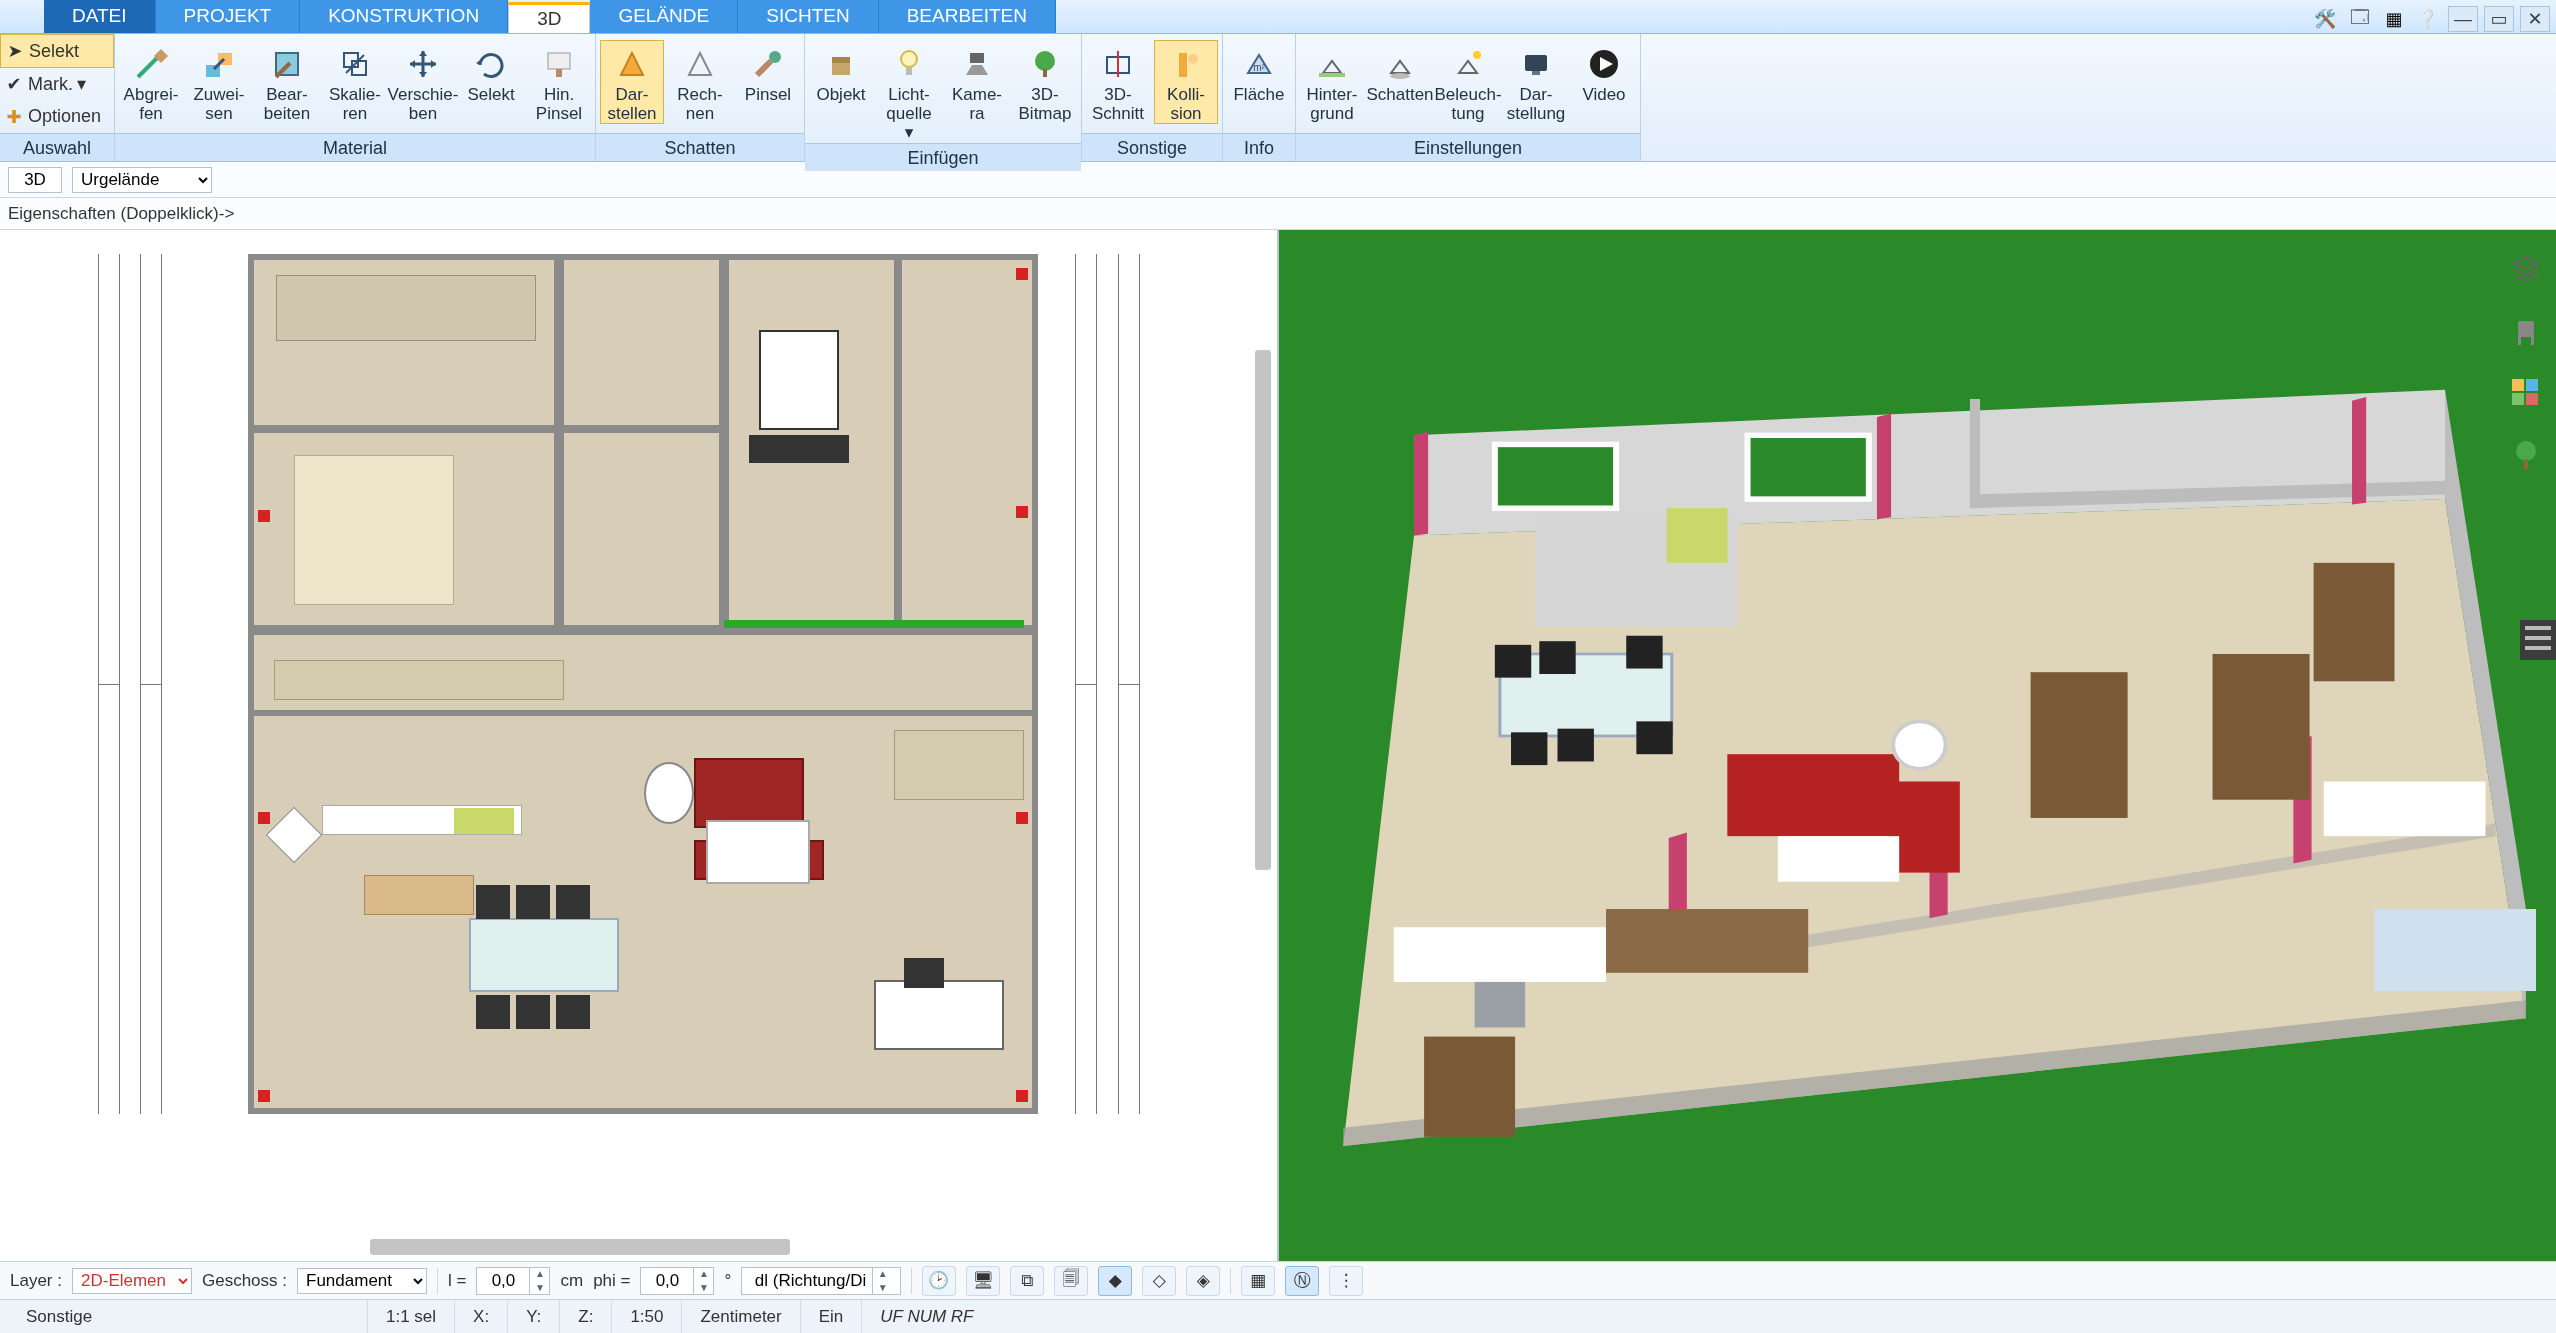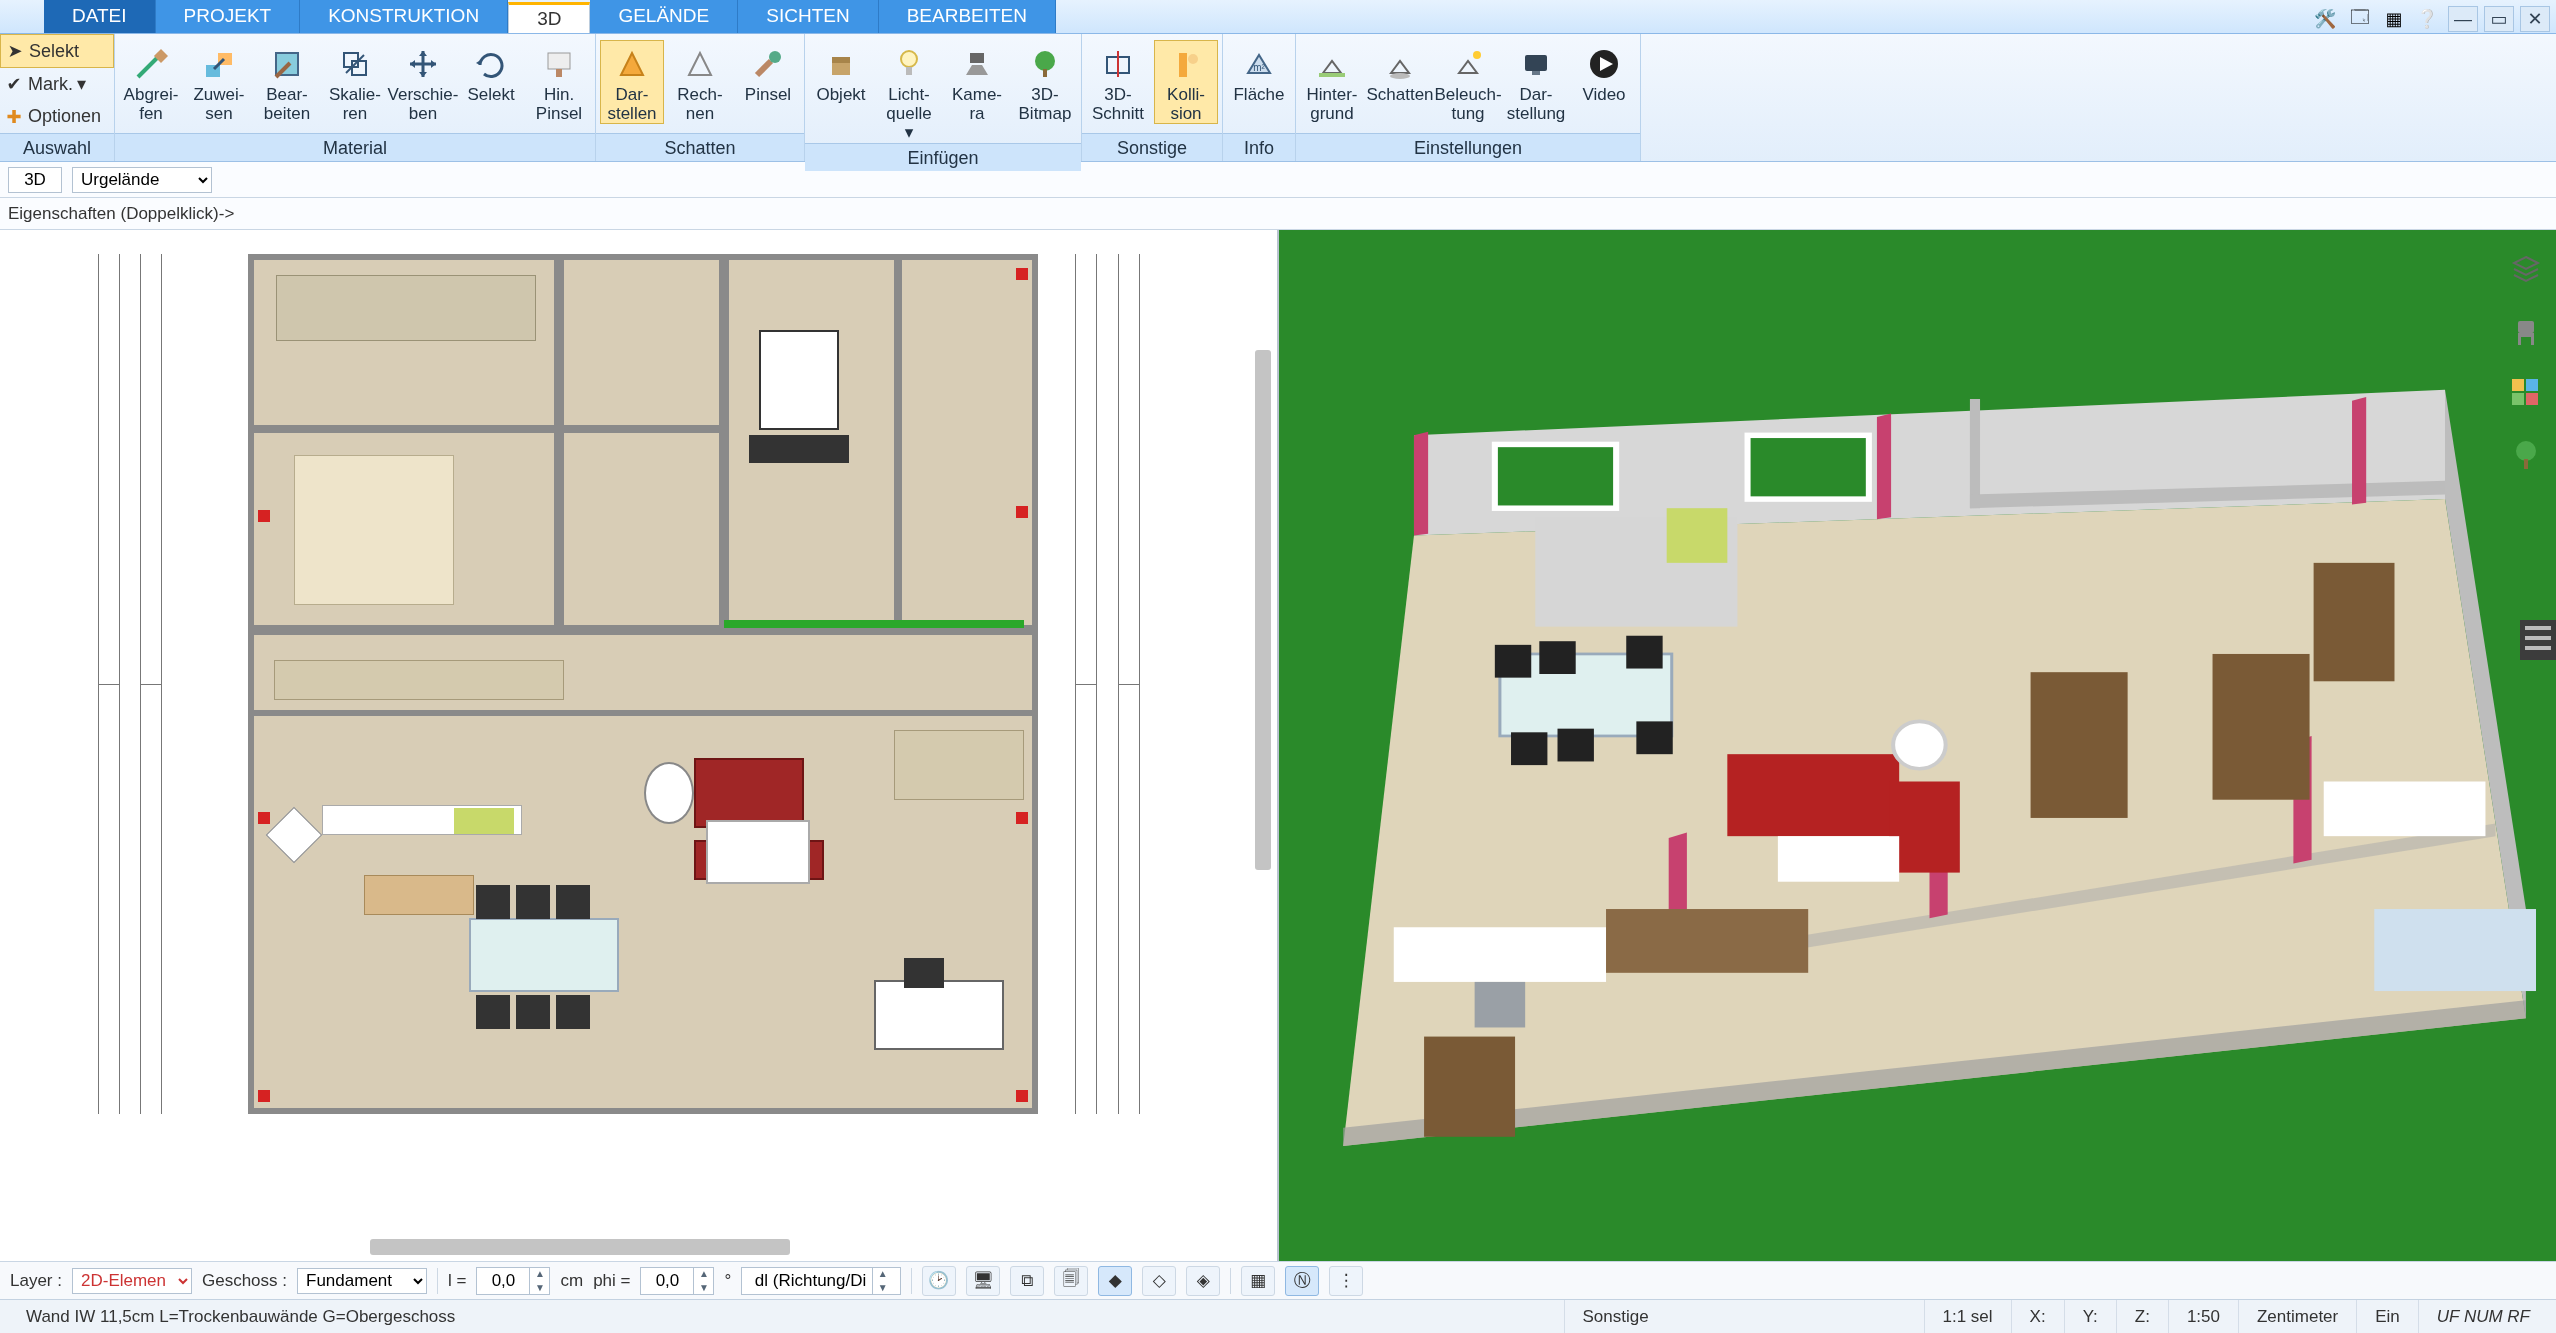--- a/index.html
+++ b/index.html
@@ -592,21 +592,20 @@
   <div class="tbtn on">◆</div>
   <div class="tbtn">◇</div>
   <div class="tbtn">◈</div>
   <div style="width:1px;height:26px;background:#cdd8e4;"></div>
   <div class="tbtn">▦</div>
   <div class="tbtn on">Ⓝ</div>
   <div class="tbtn">⋮</div>
 </div>
 
 <div id="status">
-  <div class="cell grow">Wand IW 11,5cm L=Trockenbauwände G=Obergeschoss</div>
   <div class="cell" style="width:360px;">Sonstige</div>
   <div class="cell">1:1 sel</div>
   <div class="cell">X:</div>
   <div class="cell">Y:</div>
   <div class="cell">Z:</div>
   <div class="cell">1:50</div>
   <div class="cell">Zentimeter</div>
   <div class="cell">Ein</div>
   <div class="cell" style="border:none;font-style:italic;">UF  NUM  RF</div>
 </div>

